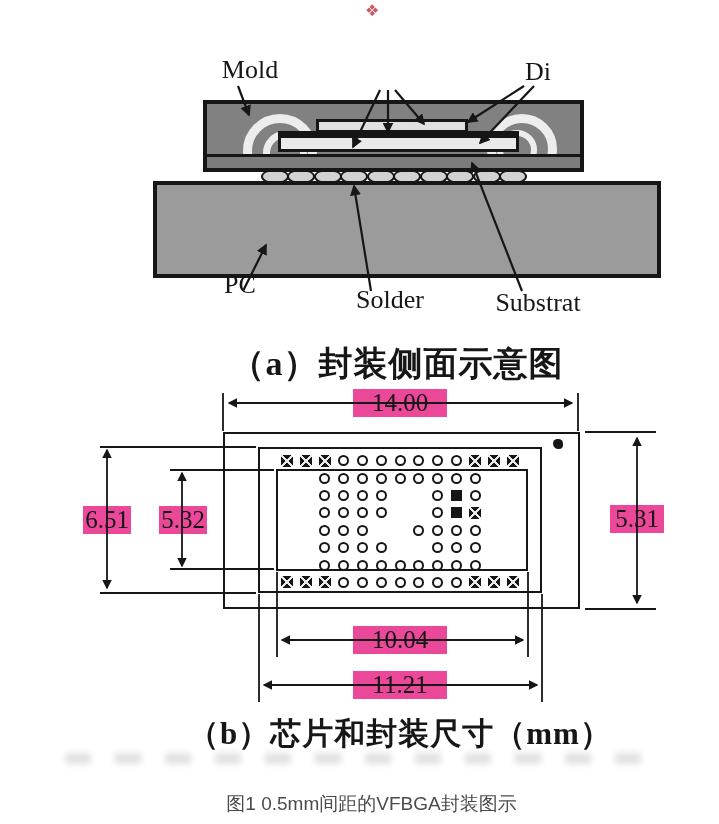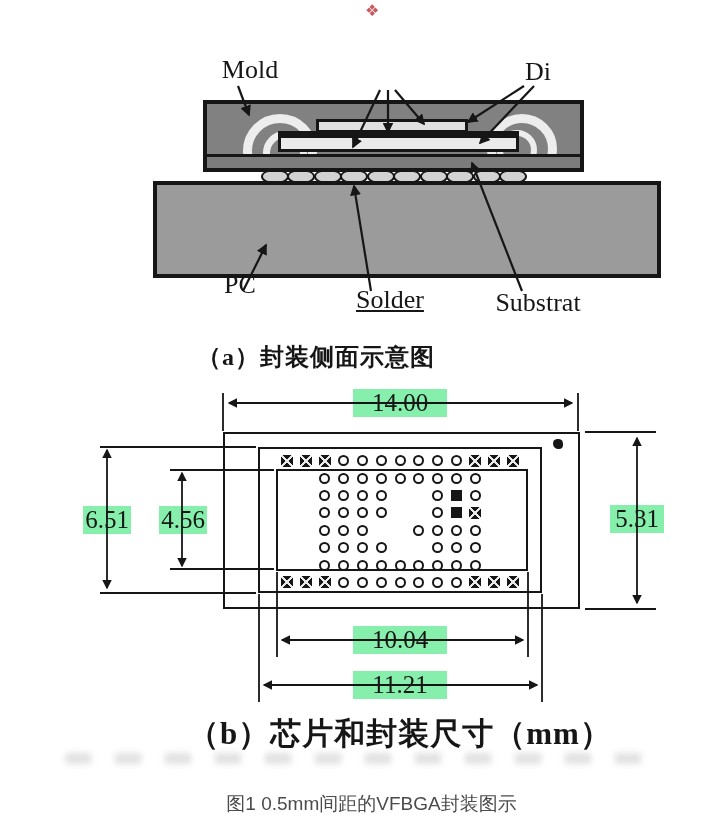--- a/index.html
+++ b/index.html
@@ -27,43 +27,43 @@
   .glue{position:absolute;left:71px;top:27px;width:241px;height:10px;background:#161616;z-index:5;}
   .die-low{position:absolute;left:71px;top:31px;width:241px;height:17px;background:#eaeaea;
            border:3px solid #161616;box-sizing:border-box;z-index:6;}
   .die-up{position:absolute;left:109px;top:15px;width:152px;height:14px;background:#e0e0e0;
           border:3px solid #161616;box-sizing:border-box;z-index:7;}
   .lblA{position:absolute;font-size:26px;line-height:24px;text-align:center;z-index:11;}
   .lbl-mold{left:213px;top:58px;width:74px;}
   .lbl-da{left:337px;top:42px;width:104px;line-height:22px;}
   .lbl-di{left:516px;top:60px;width:44px;}
   .lbl-pc{left:208px;top:273px;width:64px;}
-  .lbl-solder{left:348px;top:288px;width:84px;text-decoration:underline;}
+  .lbl-solder{left:348px;top:288px;width:84px;}
   .lbl-substrat{left:486px;top:291px;width:104px;}
-  .cap-a{left:197px;top:341px;width:400px;text-align:left;font-size:24px;font-weight:bold;
+  .cap-a{left:197px;top:341px;width:400px;text-align:center;font-size:34px;font-weight:bold;
          letter-spacing:1px;}
   svg.overlay{position:absolute;left:0;top:0;z-index:10;}
   
   .fig-b{left:0;top:385px;width:719px;height:370px;}
   .rect{position:absolute;border:2.5px solid #161616;box-sizing:border-box;background:transparent;}
   .r-outer{left:223px;top:47px;width:357px;height:177px;}
   .r-mid{left:258px;top:62px;width:284px;height:146px;}
   .r-die{left:276px;top:84px;width:252px;height:102px;}
   .pin1{left:553px;top:54px;width:10px;height:10px;background:#161616;
         border-radius:50% 50% 45% 60%;}
   .ballgrid{left:278px;top:67px;display:grid;grid-template-columns:repeat(13,18.8px);
             grid-auto-rows:17.4px;z-index:6;}
   .cell{display:flex;align-items:center;justify-content:center;}
   .bo{display:block;width:11px;height:11px;border:2.6px solid #161616;border-radius:50%;
       background:#fff;box-sizing:border-box;}
   .bf{display:block;width:11px;height:11px;background:#161616;}
   .bs{display:block;width:12px;height:12px;background-color:#161616;border-radius:2px;
       background-image:linear-gradient(45deg,transparent 44%,#e9e9e9 44%,#e9e9e9 56%,transparent 56%),
                        linear-gradient(-45deg,transparent 44%,#e9e9e9 44%,#e9e9e9 56%,transparent 56%);}
-  .dimtxt{position:absolute;font-size:25px;line-height:28px;text-align:center;background:#86efac;
+  .dimtxt{position:absolute;font-size:25px;line-height:28px;text-align:center;background:#ec4899;
           z-index:8;}
   .t14{left:353px;top:4px;width:94px;}
   .t8{left:610px;top:120px;width:54px;}
   .t651{left:83px;top:121px;width:48px;}
   .t456{left:159px;top:121px;width:48px;}
   .t1004{left:353px;top:241px;width:94px;}
   .t1121{left:353px;top:286px;width:94px;}
   .cap-b{left:160px;top:328px;width:480px;text-align:center;font-size:31px;font-weight:bold;
          letter-spacing:1px;}
   
@@ -424,21 +424,21 @@
       <line x1="400" y1="255" x2="282" y2="255" marker-end="url(#ahb)"></line>
       <line x1="400" y1="255" x2="523" y2="255" marker-end="url(#ahb)"></line>
       <line x1="400" y1="300" x2="264" y2="300" marker-end="url(#ahb)"></line>
       <line x1="400" y1="300" x2="537" y2="300" marker-end="url(#ahb)"></line>
     </g>
   </svg>
 
   <div class="dimtxt t14">14.00</div>
   <div class="dimtxt t8">5.31</div>
   <div class="dimtxt t651">6.51</div>
-  <div class="dimtxt t456">4.56</div>
+  <div class="dimtxt t456">5.32</div>
   <div class="dimtxt t1004">10.04</div>
   <div class="dimtxt t1121">11.21</div>
 
   <div class="abs cap-b">（b）芯片和封装尺寸（mm）</div>
 </div>
 
 <div class="abs smudge"></div>
 
 <div class="abs figcap">图1 0.5mm间距的VFBGA封装图示</div>
 

